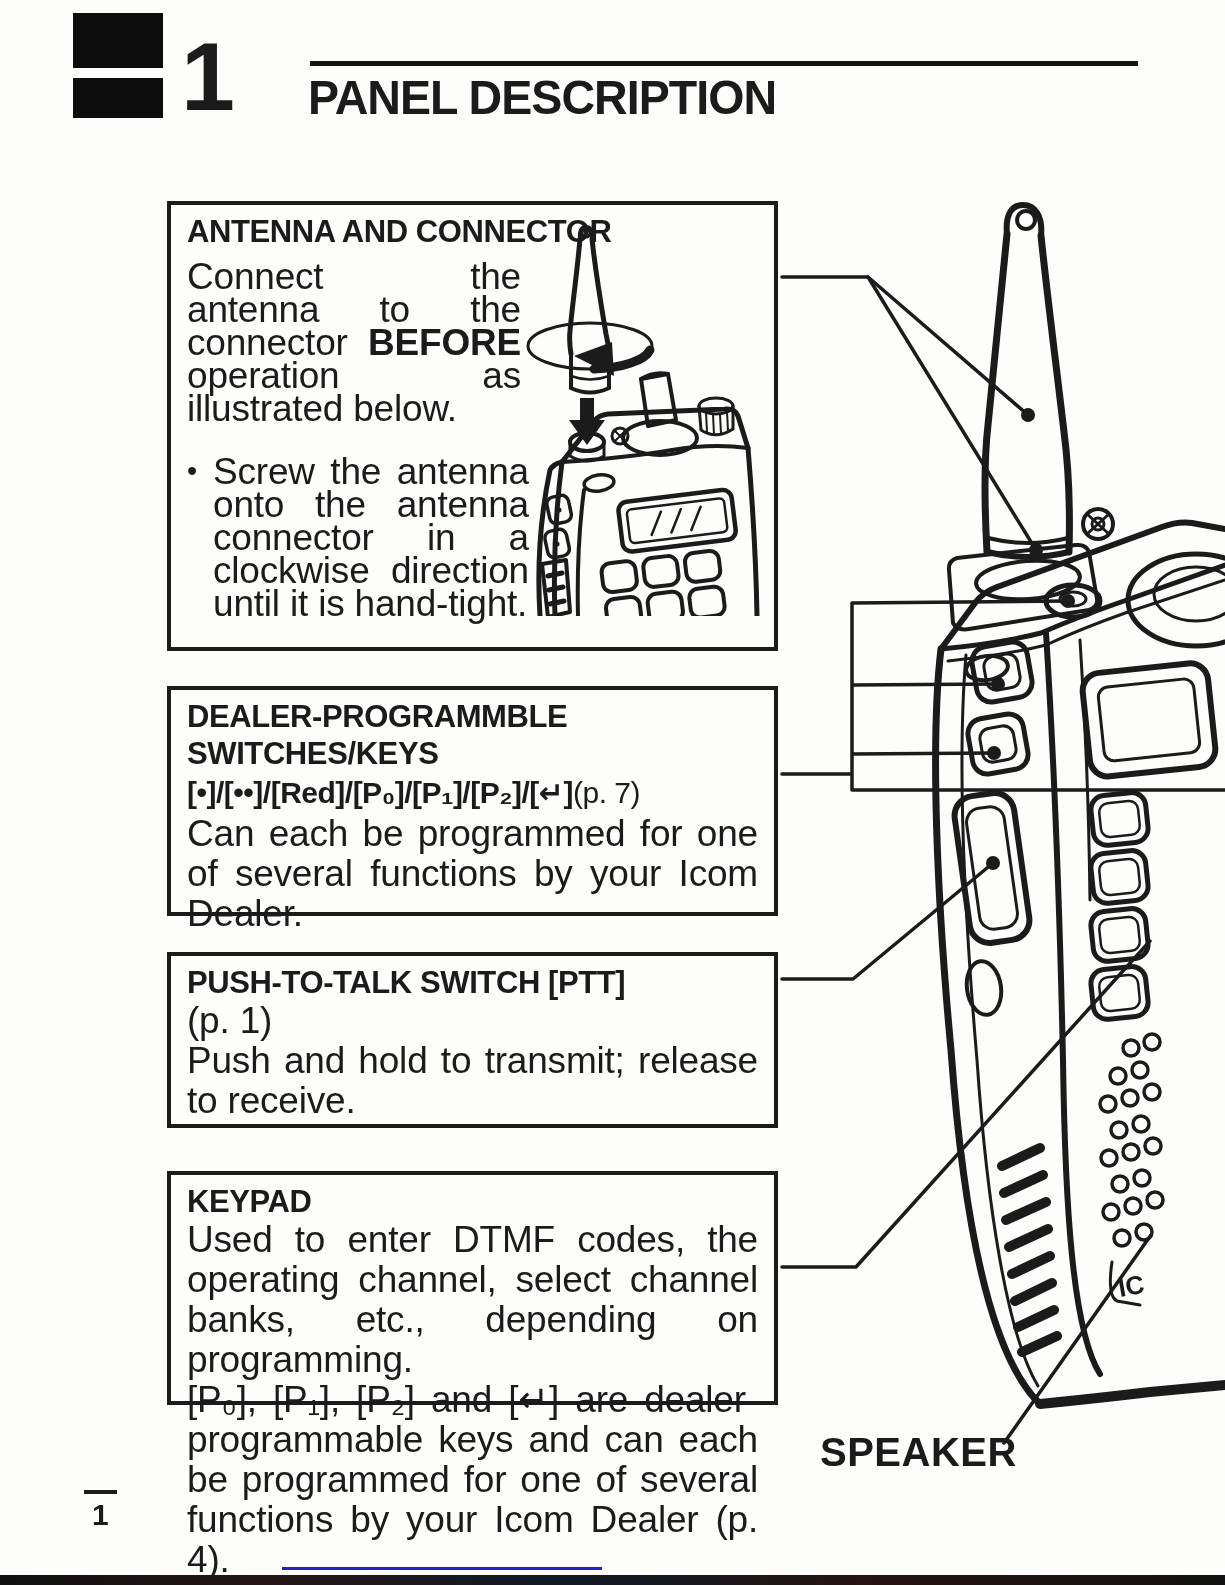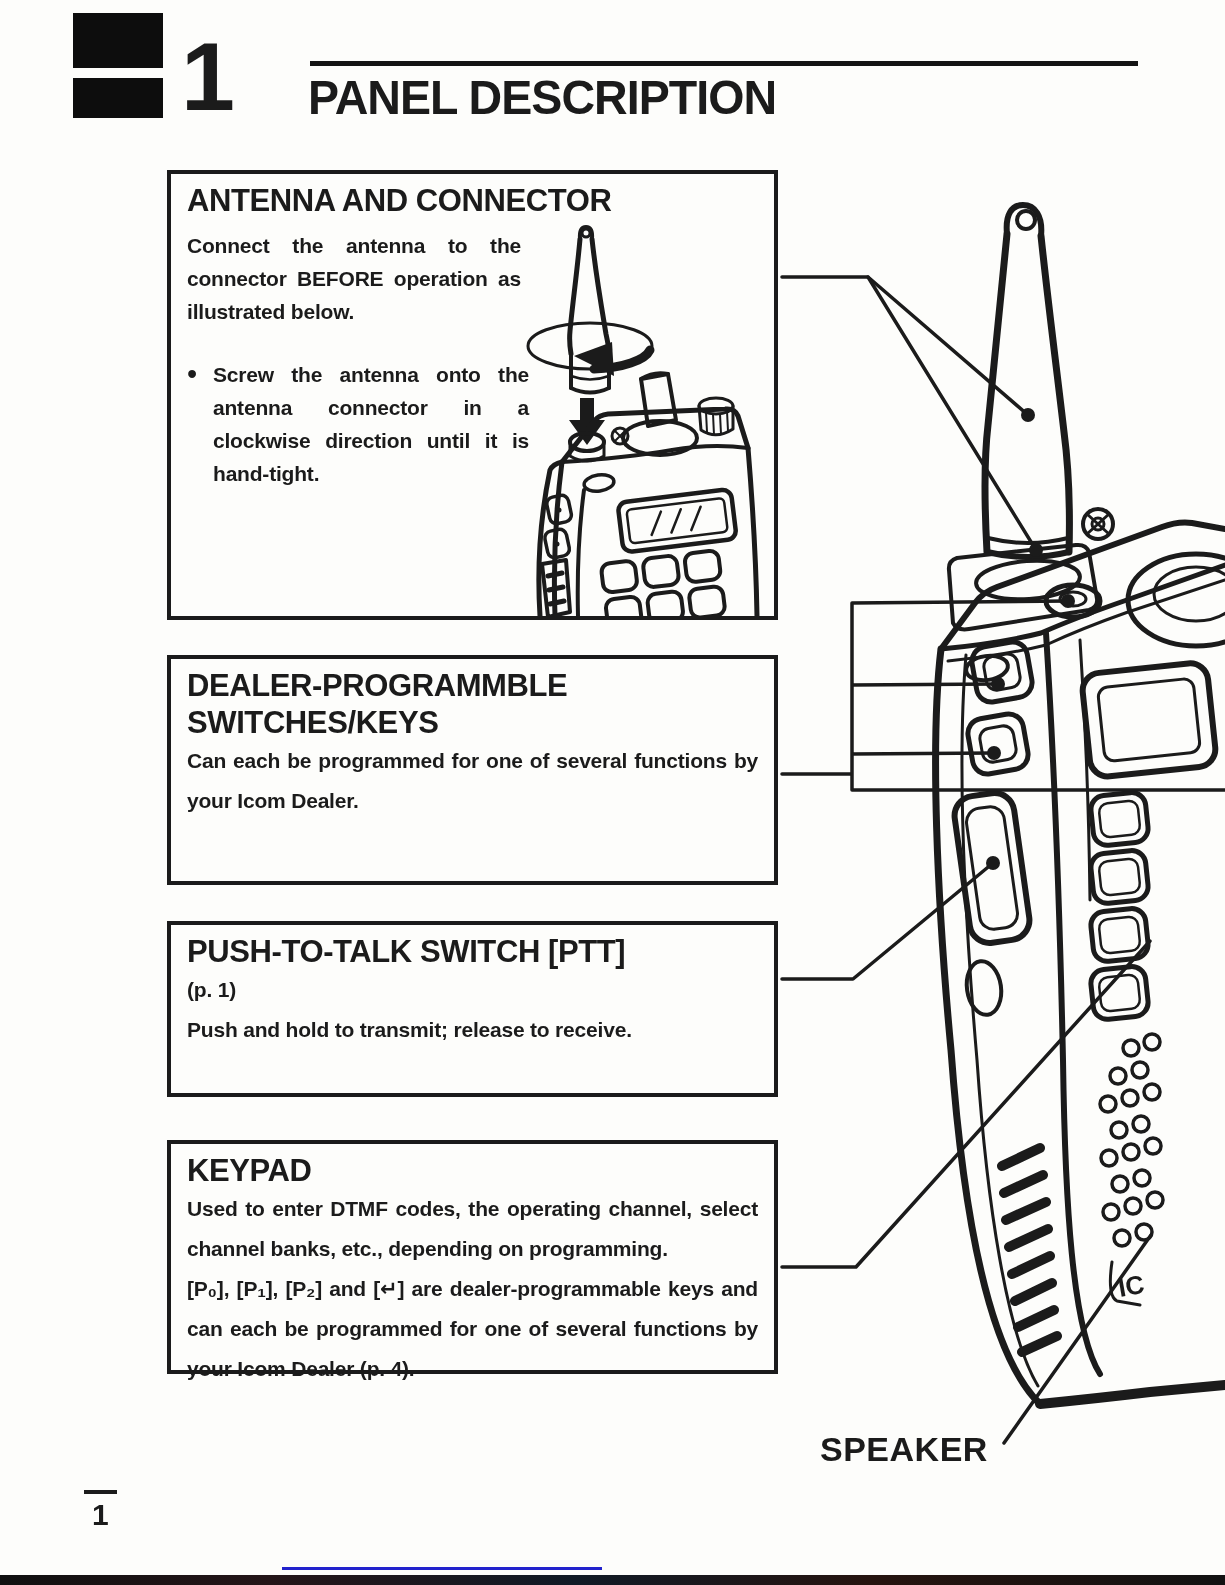--- a/index.html
+++ b/index.html
@@ -26,53 +26,53 @@
     position:absolute;left:308px;top:70px;
     font-size:48px;font-weight:bold;letter-spacing:-1px;
     transform:scaleX(.97);transform-origin:left;
     white-space:nowrap;
   }
   
   .callout-box{
     position:absolute;border:4px solid #1b1b1b;
     box-sizing:border-box;padding:8px 16px 8px 16px;
     background:transparent;
+    margin-top:31px;
   }
   .box-antenna{left:167px;top:170px;width:611px;height:450px;}
   .box-switches{left:167px;top:655px;width:611px;height:230px;}
   .box-ptt{left:167px;top:921px;width:611px;height:176px;}
   .box-keypad{left:167px;top:1140px;width:611px;height:234px;}
   .box-title{
     font-size:31px;font-weight:bold;line-height:37px;
     letter-spacing:-0.4px;
   }
   .box-body{
-    font-size:21px;line-height:40px;letter-spacing:-0.2px;
+    font-size:37px;line-height:40px;letter-spacing:-0.2px;
     text-align:justify;
-    font-weight:bold;
   }
   .tight{line-height:33px;}
   .narrow{width:334px;}
   .mt10{margin-top:10px;}
   .bullet-item{display:flex;width:342px;margin-top:30px;}
   .bullet-glyph{width:26px;flex:0 0 26px;font-size:29px;line-height:33px;}
   .bullet-text{flex:1;}
   .keys-line{font-size:30px;line-height:42px;letter-spacing:-0.5px;white-space:nowrap;}
   .keys-bold{font-weight:bold;}
   .pageref{font-weight:normal;}
   .title-narrow{width:440px;}
   
   .fig{position:absolute;}
   .fig svg{display:block;}
   
   .footer-dash{position:absolute;left:84px;top:1490px;width:33px;height:4px;background:#1b1b1b;}
   .footer-pagenum{position:absolute;left:92px;top:1498px;font-size:30px;font-weight:bold;}
   .speaker-label{
     position:absolute;left:820px;top:1430px;
-    font-size:34px;font-weight:bold;letter-spacing:0.5px;
+    font-size:40px;font-weight:bold;letter-spacing:0.5px;
   }
   .blue-line{position:absolute;left:282px;top:1567px;width:320px;height:3px;background:#2222cc;}
   .bottom-bar{
     position:absolute;left:0;top:1575px;width:1225px;height:10px;
     background:linear-gradient(90deg,#101010,#241518 22%,#101a26 47%,#26140f 71%,#121212);
   }
 </style>
 </head>
 <body>
 
@@ -159,20 +159,23 @@
             <path d="M 22,366 L 46,362 L 50,414 L 28,419 Z" stroke-width="4"></path>
             <path d="M 28,378 L 42,375 M 29,392 L 43,389 M 30,406 L 44,403" stroke-width="5"></path>
           </g>
         </g>
       </g>
     </svg>
   </div>
 
   <div class="callout-box box-switches">
     <div class="box-title title-narrow">DEALER-PROGRAMMBLE SWITCHES/KEYS</div>
+    <div class="keys-line">
+      <span class="keys-bold">[•]/[••]/[Red]/[P₀]/[P₁]/[P₂]/[↵]</span><span class="pageref">(p. 7)</span>
+    </div>
     <div class="box-body">Can each be programmed for one of several functions by your Icom Dealer.</div>
   </div>
 
   <div class="callout-box box-ptt">
     <div class="box-title">PUSH-TO-TALK SWITCH [PTT]</div>
     <div class="box-body" style="text-align:left;">(p. 1)</div>
     <div class="box-body">Push and hold to transmit; release to receive.</div>
   </div>
 
   <div class="callout-box box-keypad">

